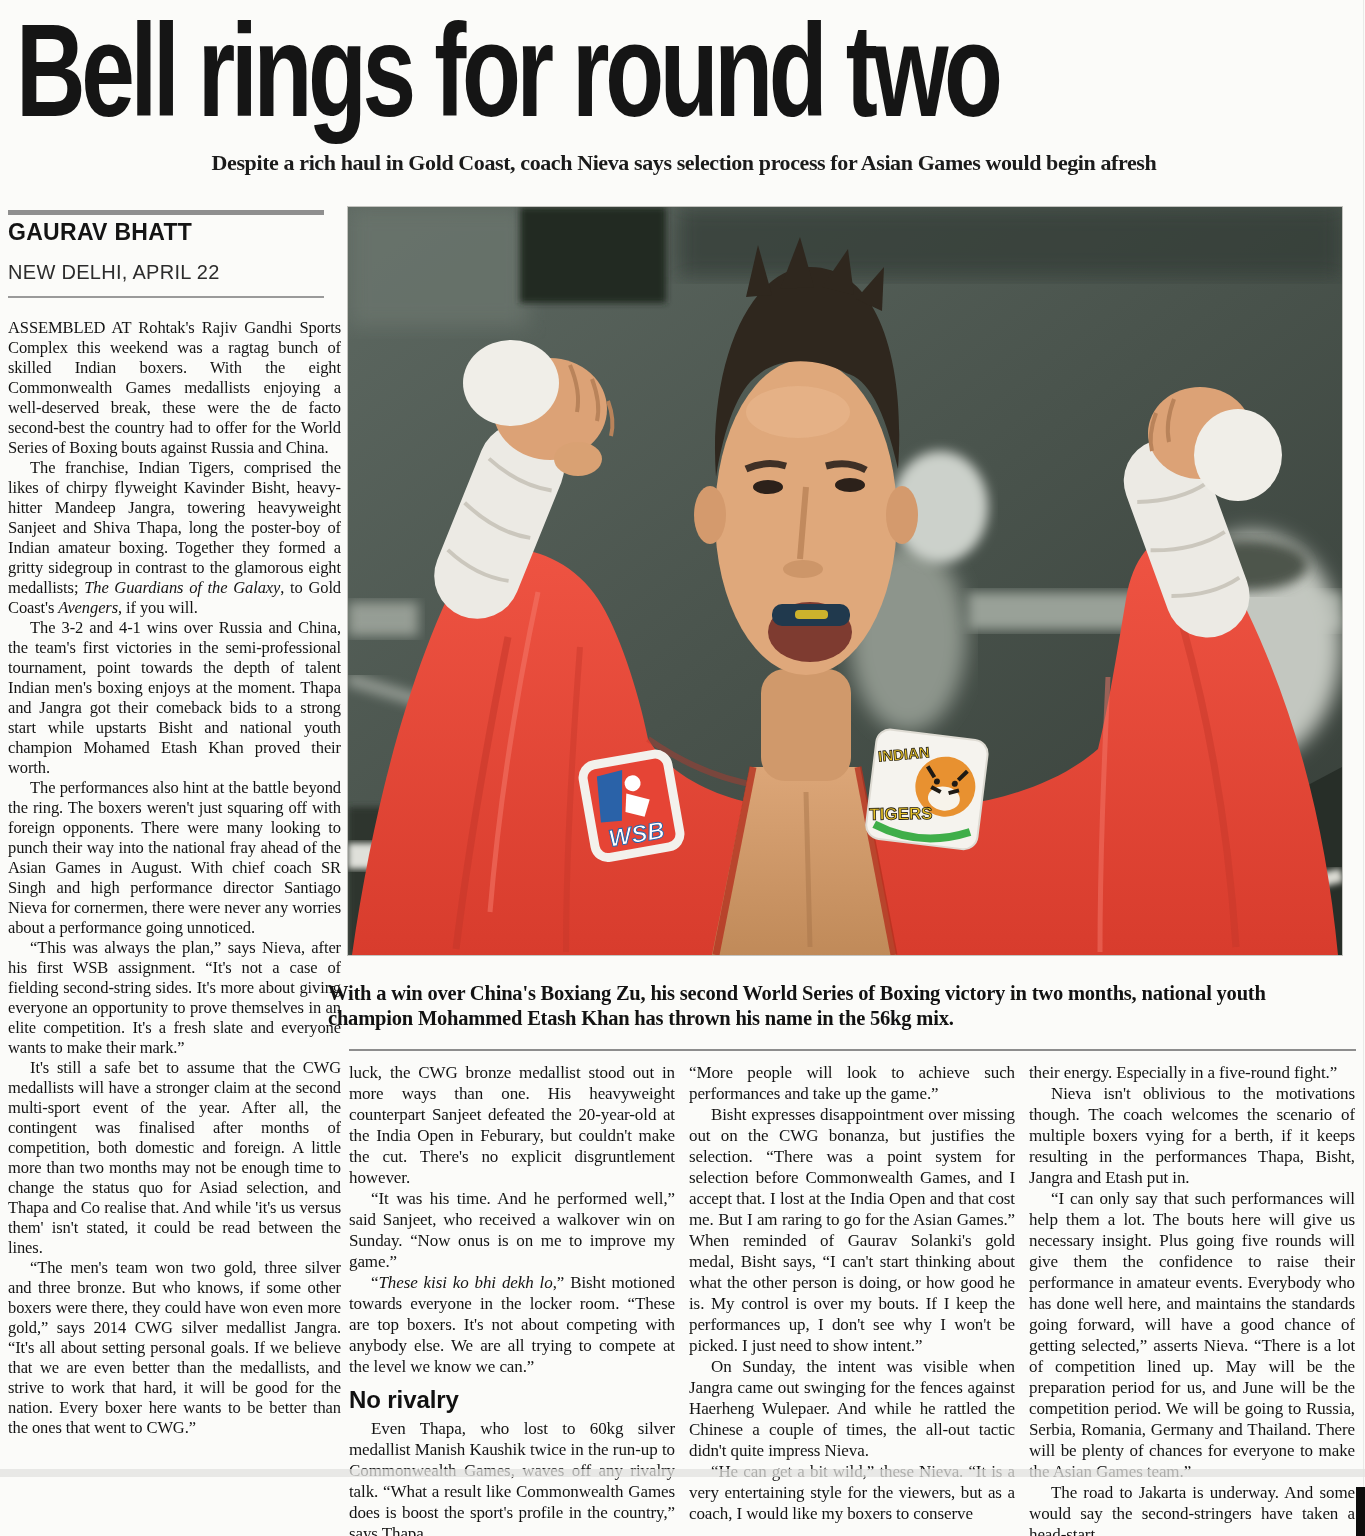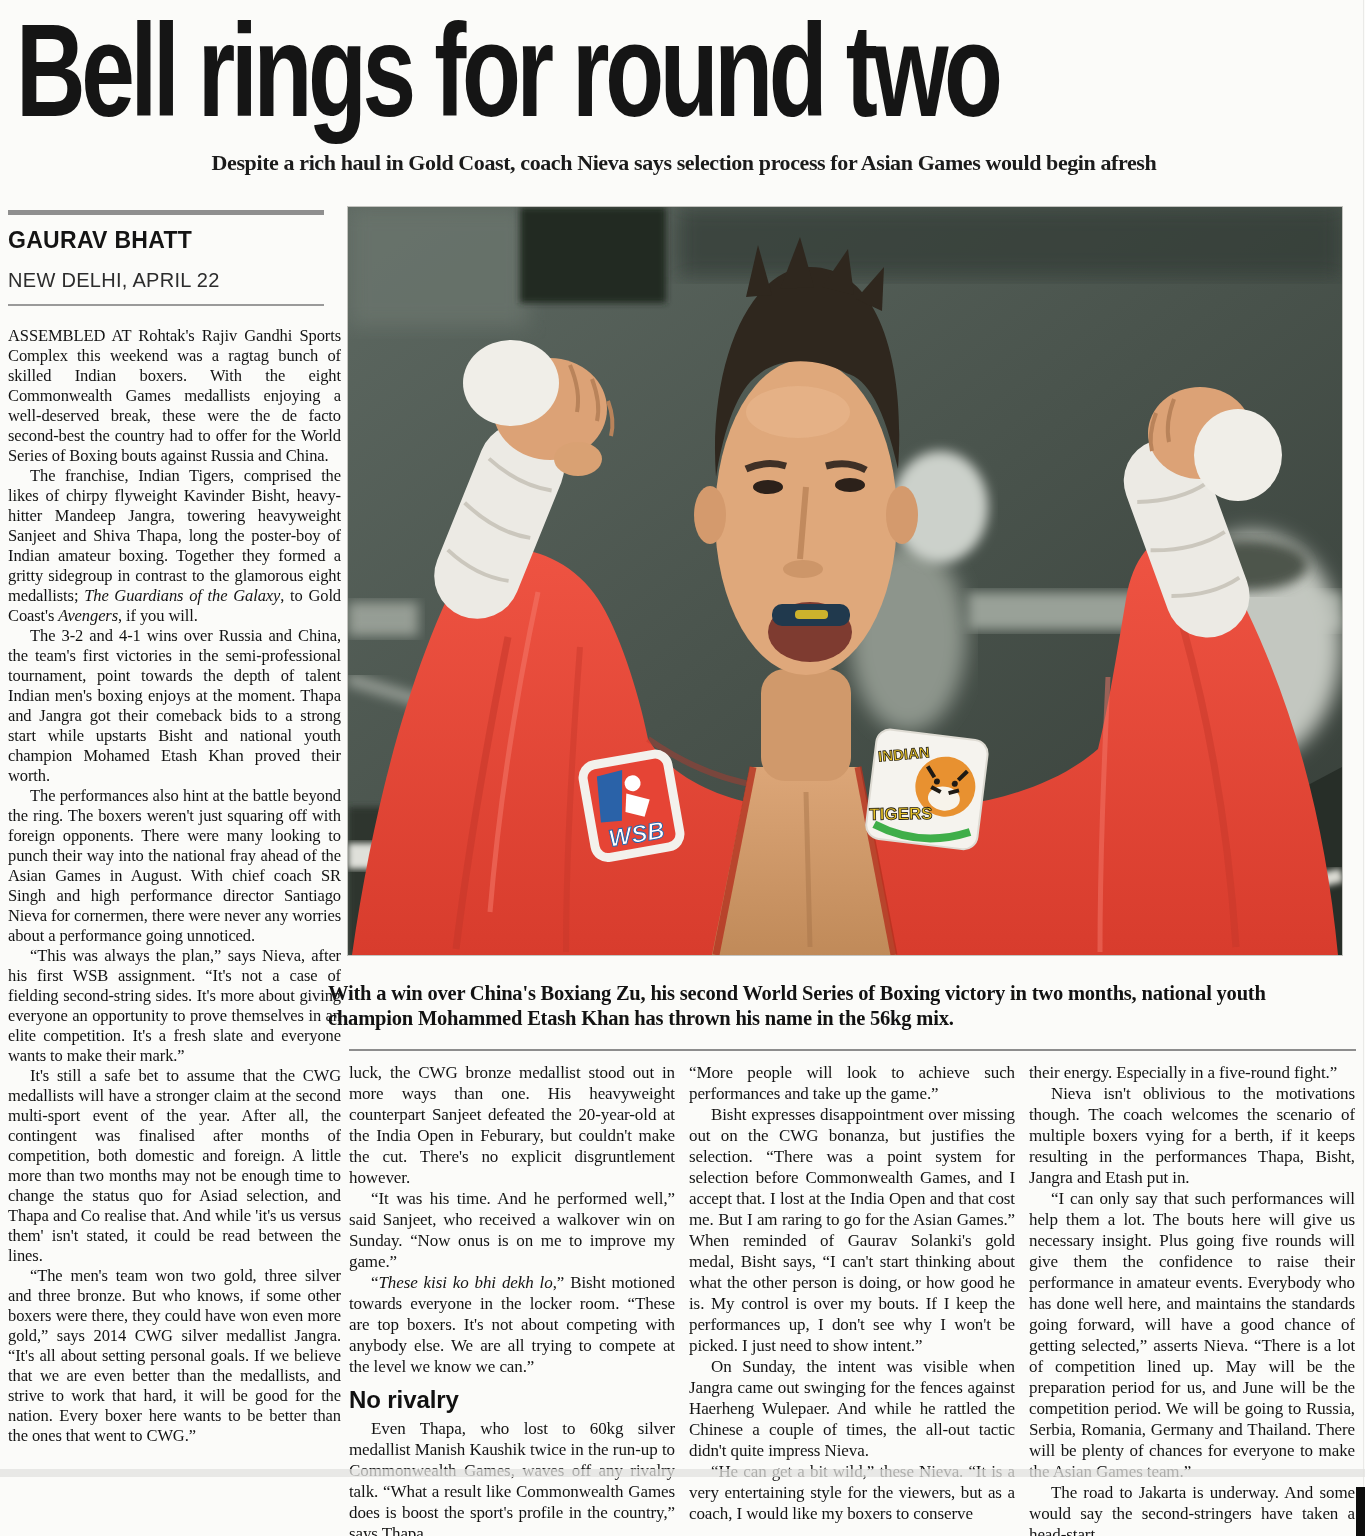--- a/index.html
+++ b/index.html
@@ -18,21 +18,21 @@
   .subheadline{
     position:absolute;left:8px;top:146px;width:1352px;
     font-family:"Liberation Serif",serif;font-weight:bold;
     font-size:22px;line-height:34px;letter-spacing:-0.4px;color:#1b1b1b;text-align:center;
   }
   
   .col-left{position:absolute;left:8px;top:206px;width:333px;height:1330px;overflow:hidden;}
   .byline-bar{width:316px;height:5px;background:#8f8f8f;margin-top:4px;}
   .byline-author{
     font-family:"Liberation Sans",sans-serif;font-weight:bold;
-    font-size:23px;line-height:26px;letter-spacing:.3px;color:#141414;margin-top:12px;
+    font-size:23px;line-height:26px;letter-spacing:.3px;color:#141414;margin-top:4px;
   }
   .byline-dateline{
     font-family:"Liberation Sans",sans-serif;
     font-size:20px;line-height:24px;letter-spacing:.3px;color:#2c2c2c;margin-top:15px;
   }
   .byline-rule{width:316px;height:2px;background:#9a9a9a;margin-top:12px;}
   .col-left .col-body{margin-top:20px;}
   
   .col-body{
     font-family:"Liberation Serif",serif;font-size:16.5px;line-height:20px;

